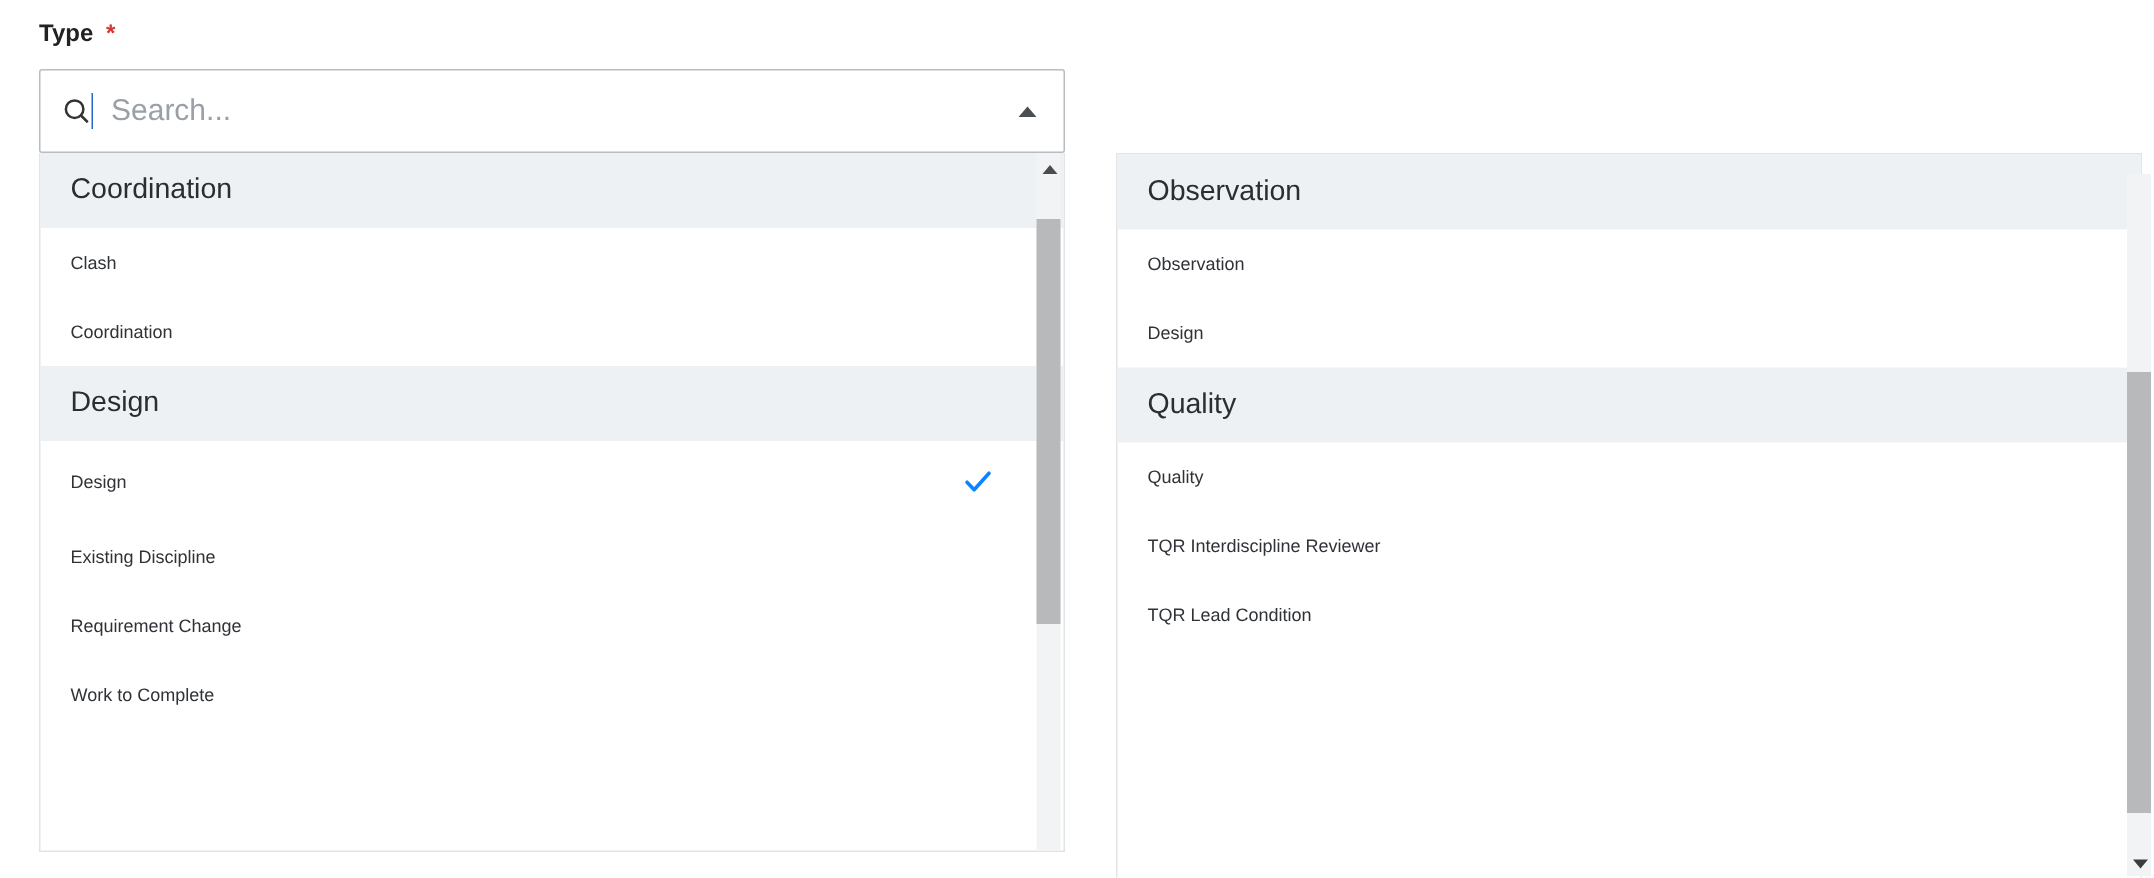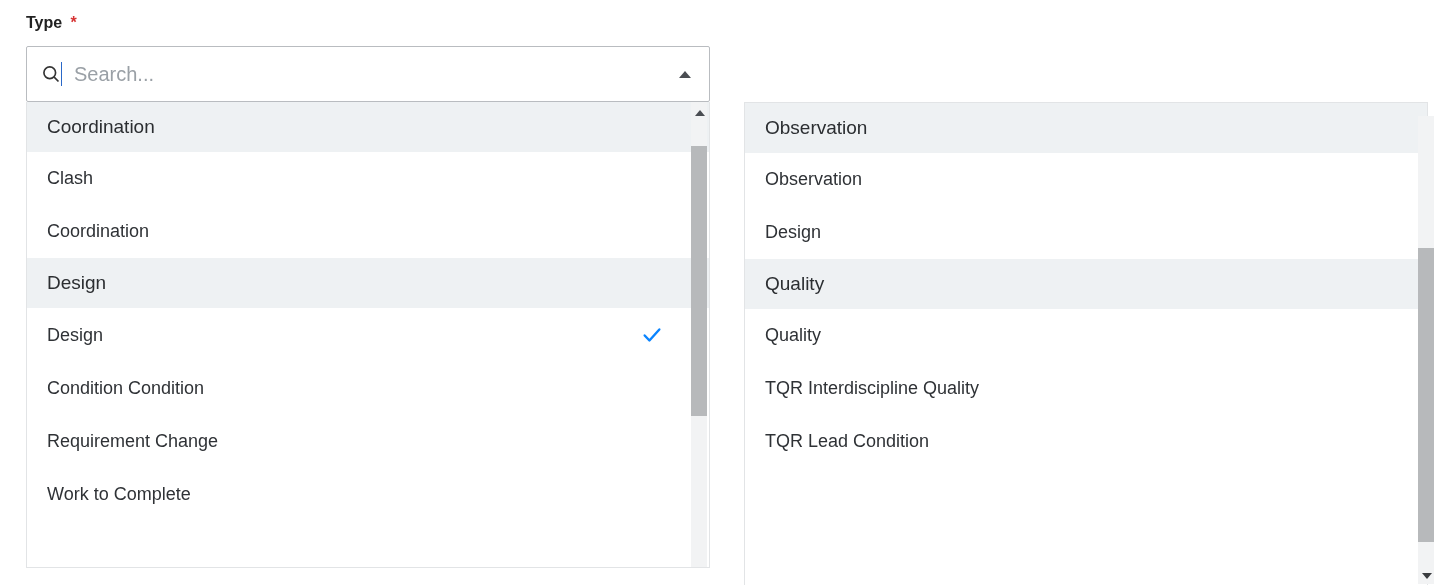--- a/index.html
+++ b/index.html
@@ -74,21 +74,21 @@
     position: relative;
   }
   .group-header {
     background: #eef1f3;
     font-size: 19px;
     font-weight: 500;
     color: #2b2e31;
     padding: 14px 20px;
   }
   .item {
-    font-size: 18px;
+    font-size: 12px;
     color: #2f3236;
     padding: 16px 20px;
     display: flex;
     align-items: center;
     justify-content: space-between;
     cursor: pointer;
   }
   .check-icon-svg { width: 22px; height: 22px; color: #0a84ff; margin-right: 26px;}
   
   .vtrack {
@@ -181,21 +181,21 @@
             <span>Coordination</span>
           </div>
           <div class="group-header"><span>Design</span></div>
           <div class="item">
             <span>Design</span>
             <svg viewBox="0 0 24 24" class="check-icon-svg">
               <path d="M4 12.5 L9.2 18 L20 6" fill="none" stroke="currentColor" stroke-width="2.6" stroke-linecap="round" stroke-linejoin="round"></path>
             </svg>
           </div>
           <div class="item">
-            <span>Condition Condition</span>
+            <span>Existing Discipline</span>
           </div>
           <div class="item">
             <span>Requirement Change</span>
           </div>
           <div class="item">
             <span>Work to Complete</span>
           </div>
         </div>
       <div class="vtrack a"></div>
       <div class="vthumb a"></div>
@@ -211,21 +211,21 @@
             <span>Observation</span>
           </div>
           <div class="item">
             <span>Design</span>
           </div>
           <div class="group-header"><span>Quality</span></div>
           <div class="item">
             <span>Quality</span>
           </div>
           <div class="item">
-            <span>TQR Interdiscipline Quality</span>
+            <span>TQR Interdiscipline Reviewer</span>
           </div>
           <div class="item">
             <span>TQR Lead Condition</span>
           </div>
         </div>
     </div>
   </div>
 </div>
 
 <div class="page-track"></div>

